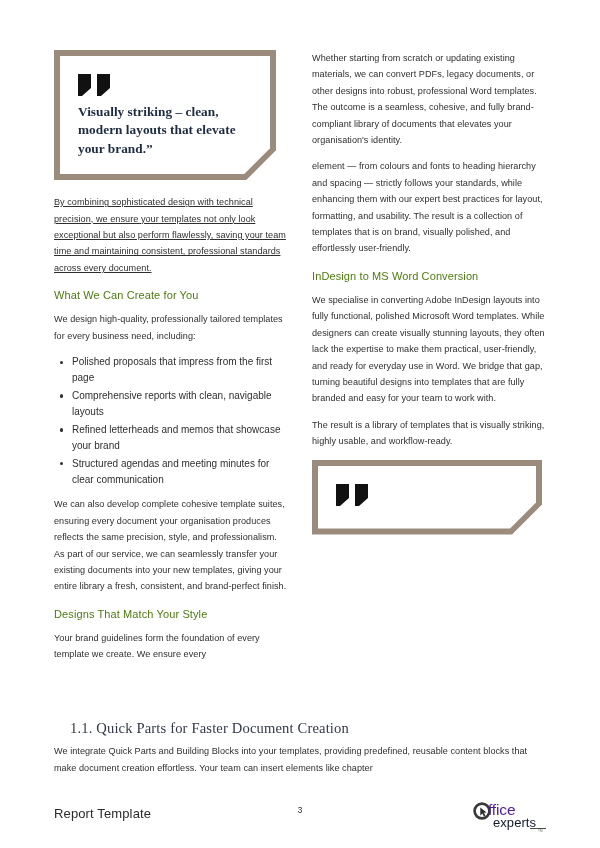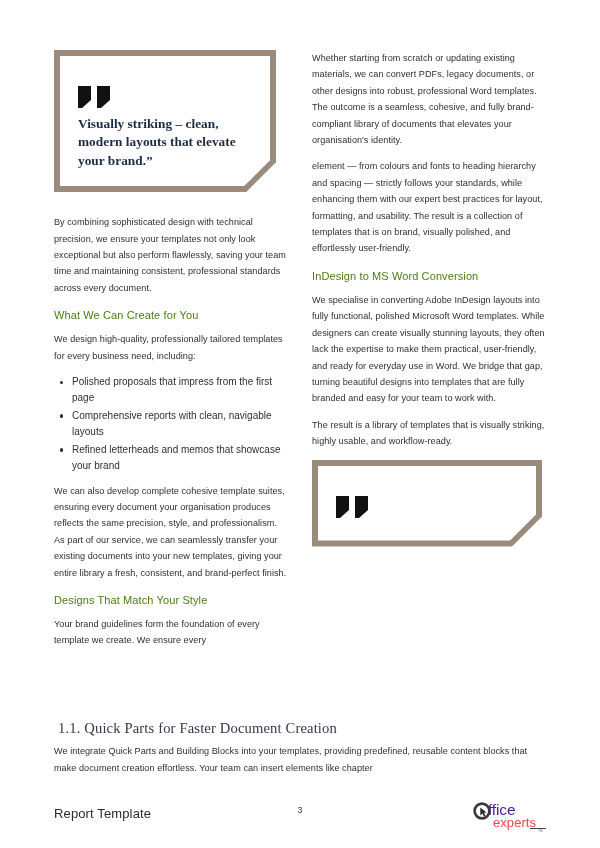--- a/index.html
+++ b/index.html
@@ -87,21 +87,21 @@
   .quotebox {
     position: relative;
     background: #9b8b7c;
     padding: 6px;
     box-sizing: border-box;
     
     clip-path: polygon(0 0, 100% 0, 100% calc(100% - 30px), calc(100% - 30px) 100%, 0 100%);
   }
   .quotebox .inner {
     background: #ffffff;
-    padding: 30px 20px 16px 18px;
+    padding: 18px 20px 16px 18px;
     box-sizing: border-box;
     min-height: 100%;
     clip-path: polygon(0 0, 100% 0, 100% calc(100% - 26px), calc(100% - 26px) 100%, 0 100%);
   }
   .qmark {
     display: block;
     margin-bottom: 7px;
     line-height: 0;
   }
   .qmark svg { display: block; }
@@ -126,21 +126,21 @@
     left: 54px;
     top: 718px;
     width: 492px;
   }
   h2.heading-numbered {
     font-family: "Liberation Serif", serif;
     font-size: 14.6px;
     line-height: 20px;
     font-weight: 400;
     color: #32394a;
-    margin: 0 0 5px 4px;
+    margin: 0 0 5px 16px;
     letter-spacing: 0.01em;
   }
   .fullwidth p.body {
     line-height: 16.6px;
   }
 
   
   .footer {
     position: absolute;
     left: 54px;
@@ -187,21 +187,21 @@
     color: #4c1d95;
     letter-spacing: -0.01em;
   }
   .logo-experts {
     position: absolute;
     left: 27px;
     top: 15px;
     font-family: "Liberation Sans", sans-serif;
     font-weight: 400;
     font-size: 13px;
-    color: #ef4444;
+    color: #0f172a;
     letter-spacing: 0.005em;
   }
   .logo-o {
     position: absolute;
     left: 6px;
     top: 1px;
     width: 20px;
     height: 20px;
   }
   .logo-underline {
@@ -235,30 +235,31 @@
           <span class="qmark">
             <svg width="36" height="22" viewBox="0 0 36 22" xmlns="http://www.w3.org/2000/svg">
               <path d="M0,0 H13 V14 L4,22 H0 Z" fill="#111111"></path>
               <path d="M19,0 H32 V14 L23,22 H19 Z" fill="#111111"></path>
             </svg>
           </span>
           <p class="quote-text">Visually striking – clean, modern layouts that elevate your brand.”</p>
         </div>
       </div>
 
-      <p class="body" style="margin-top:22px;">By combining sophisticated design with technical precision, we ensure your templates not only look exceptional but also perform flawlessly, saving your team time and maintaining consistent, professional standards across every document.</p>
+      <p class="body" style="margin-top:14px;text-decoration:underline;">By combining sophisticated design with technical precision, we ensure your templates not only look exceptional but also perform flawlessly, saving your team time and maintaining consistent, professional standards across every document.</p>
 
       <h2 class="heading">What We Can Create for You</h2>
 
       <p class="body">We design high-quality, professionally tailored templates for every business need, including:</p>
 
       <ul class="bullets">
         <li>Polished proposals that impress from the first page</li>
         <li>Comprehensive reports with clean, navigable layouts</li>
         <li>Refined letterheads and memos that showcase your brand</li>
+        <li>Structured agendas and meeting minutes for clear communication</li>
       </ul>
 
       <p class="body">We can also develop complete cohesive template suites, ensuring every document your organisation produces reflects the same precision, style, and professionalism. As part of our service, we can seamlessly transfer your existing documents into your new templates, giving your entire library a fresh, consistent, and brand-perfect finish.</p>
 
       <h2 class="heading">Designs That Match Your Style</h2>
 
       <p class="body">Your brand guidelines form the foundation of every template we create. We ensure every</p>
     </div>
 
     <div class="col">

